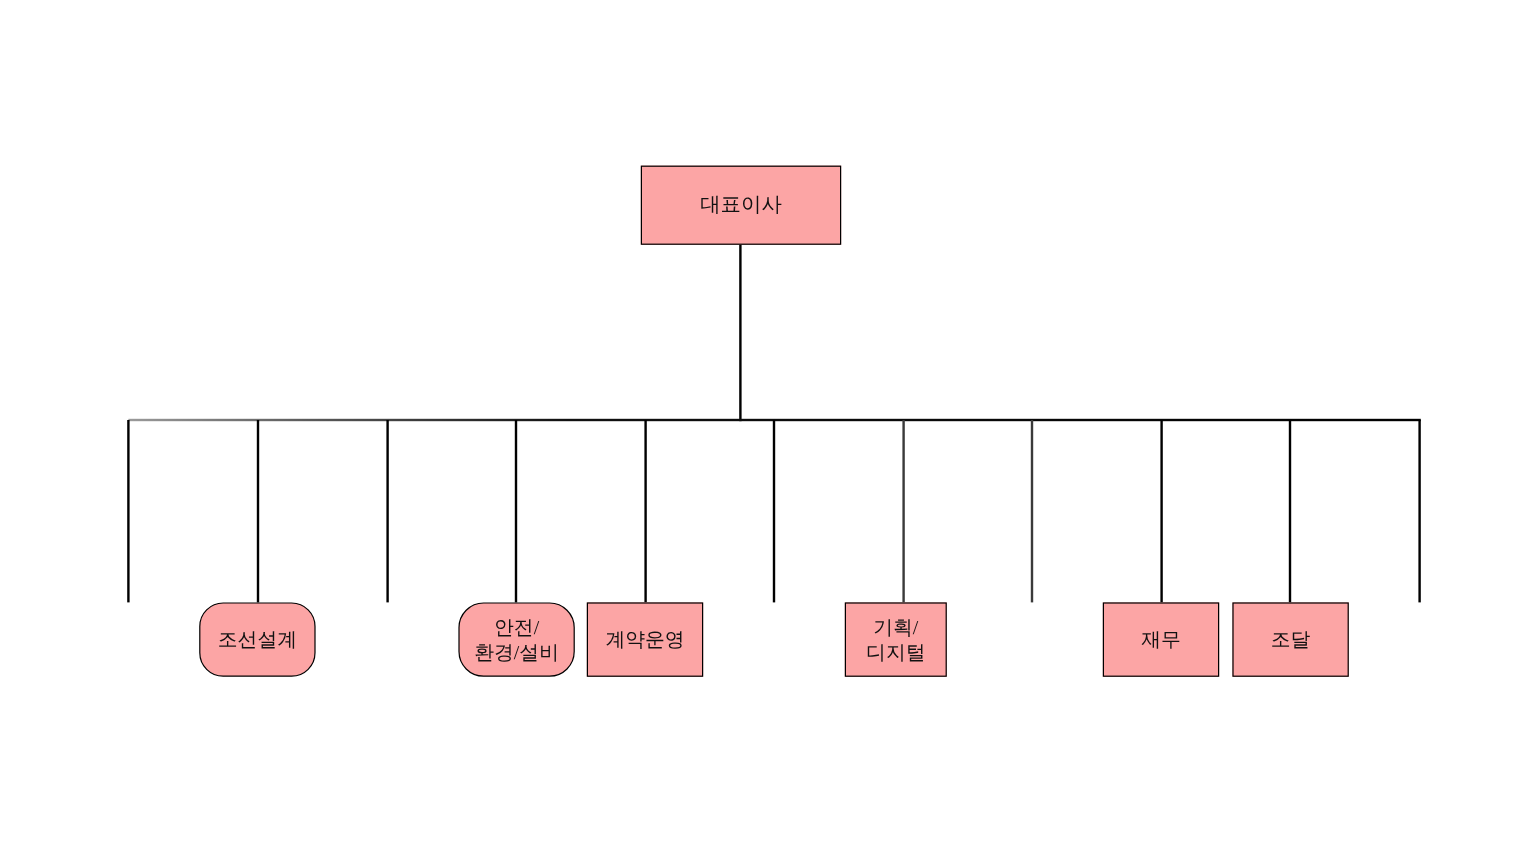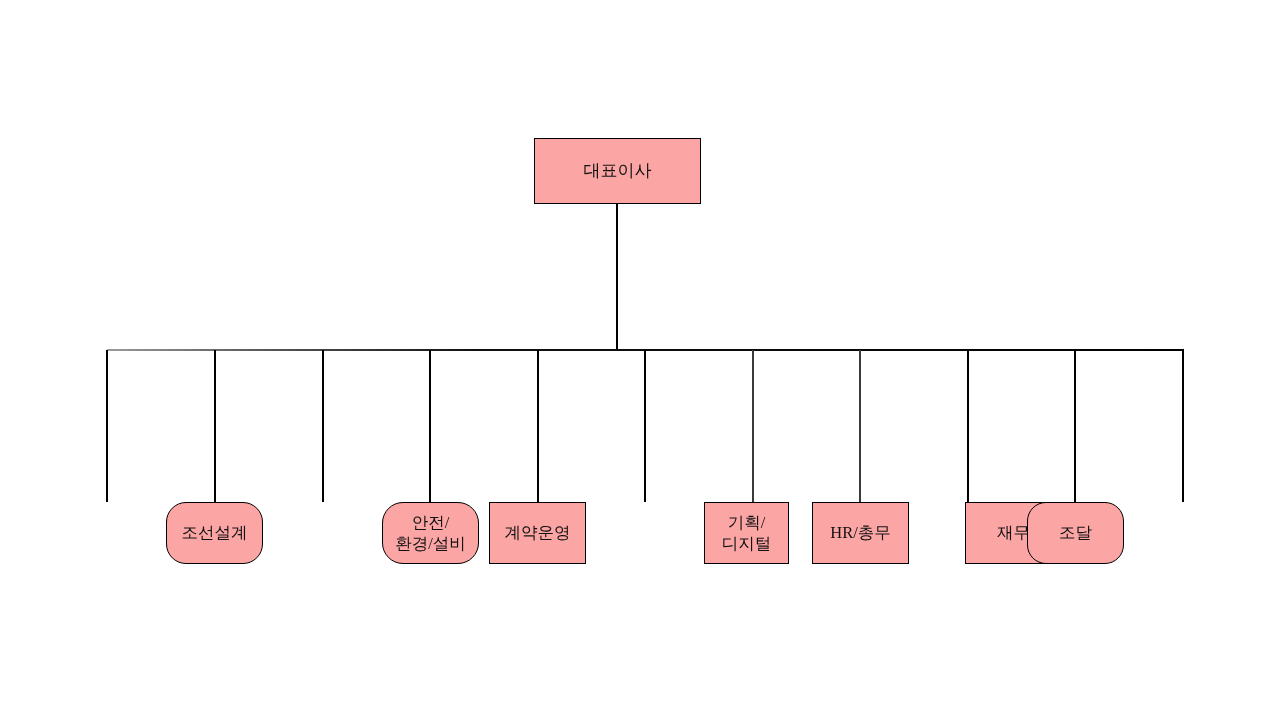--- a/index.html
+++ b/index.html
@@ -93,29 +93,26 @@
 
   <div class="connector v-line" style="left:644px; top:350px; height:152px;"></div>
 
   <div class="connector v-line faint" style="left:752px; top:350px; height:152px;"></div>
   <div class="node-box leaf-node" style="left:704px; top:502px; width:85px; height:62px;">
     <span class="node-label">기획/
 디지털</span>
   </div>
 
   <div class="connector v-line faint" style="left:859px; top:350px; height:152px;"></div>
-  <div class="node-box leaf-node" style="left:812px; top:502px; width:97px; height:62px;">
-    <span class="node-label">HR/총무</span>
-  </div>
 
   <div class="connector v-line" style="left:967px; top:350px; height:152px;"></div>
-  <div class="node-box leaf-node" style="left:919px; top:502px; width:97px; height:62px;margin-left:46px;">
+  <div class="node-box leaf-node" style="left:919px; top:502px; width:97px; height:62px;">
     <span class="node-label">재무</span>
   </div>
 
   <div class="connector v-line" style="left:1074px; top:350px; height:152px;"></div>
-  <div class="node-box leaf-node" style="left:1027px; top:502px; width:97px; height:62px;border-radius:19px;">
+  <div class="node-box leaf-node" style="left:1027px; top:502px; width:97px; height:62px;">
     <span class="node-label">조달</span>
   </div>
 
   <div class="connector v-line" style="left:1182px; top:350px; height:152px;"></div>
 
 </div>
 
 </body></html>

